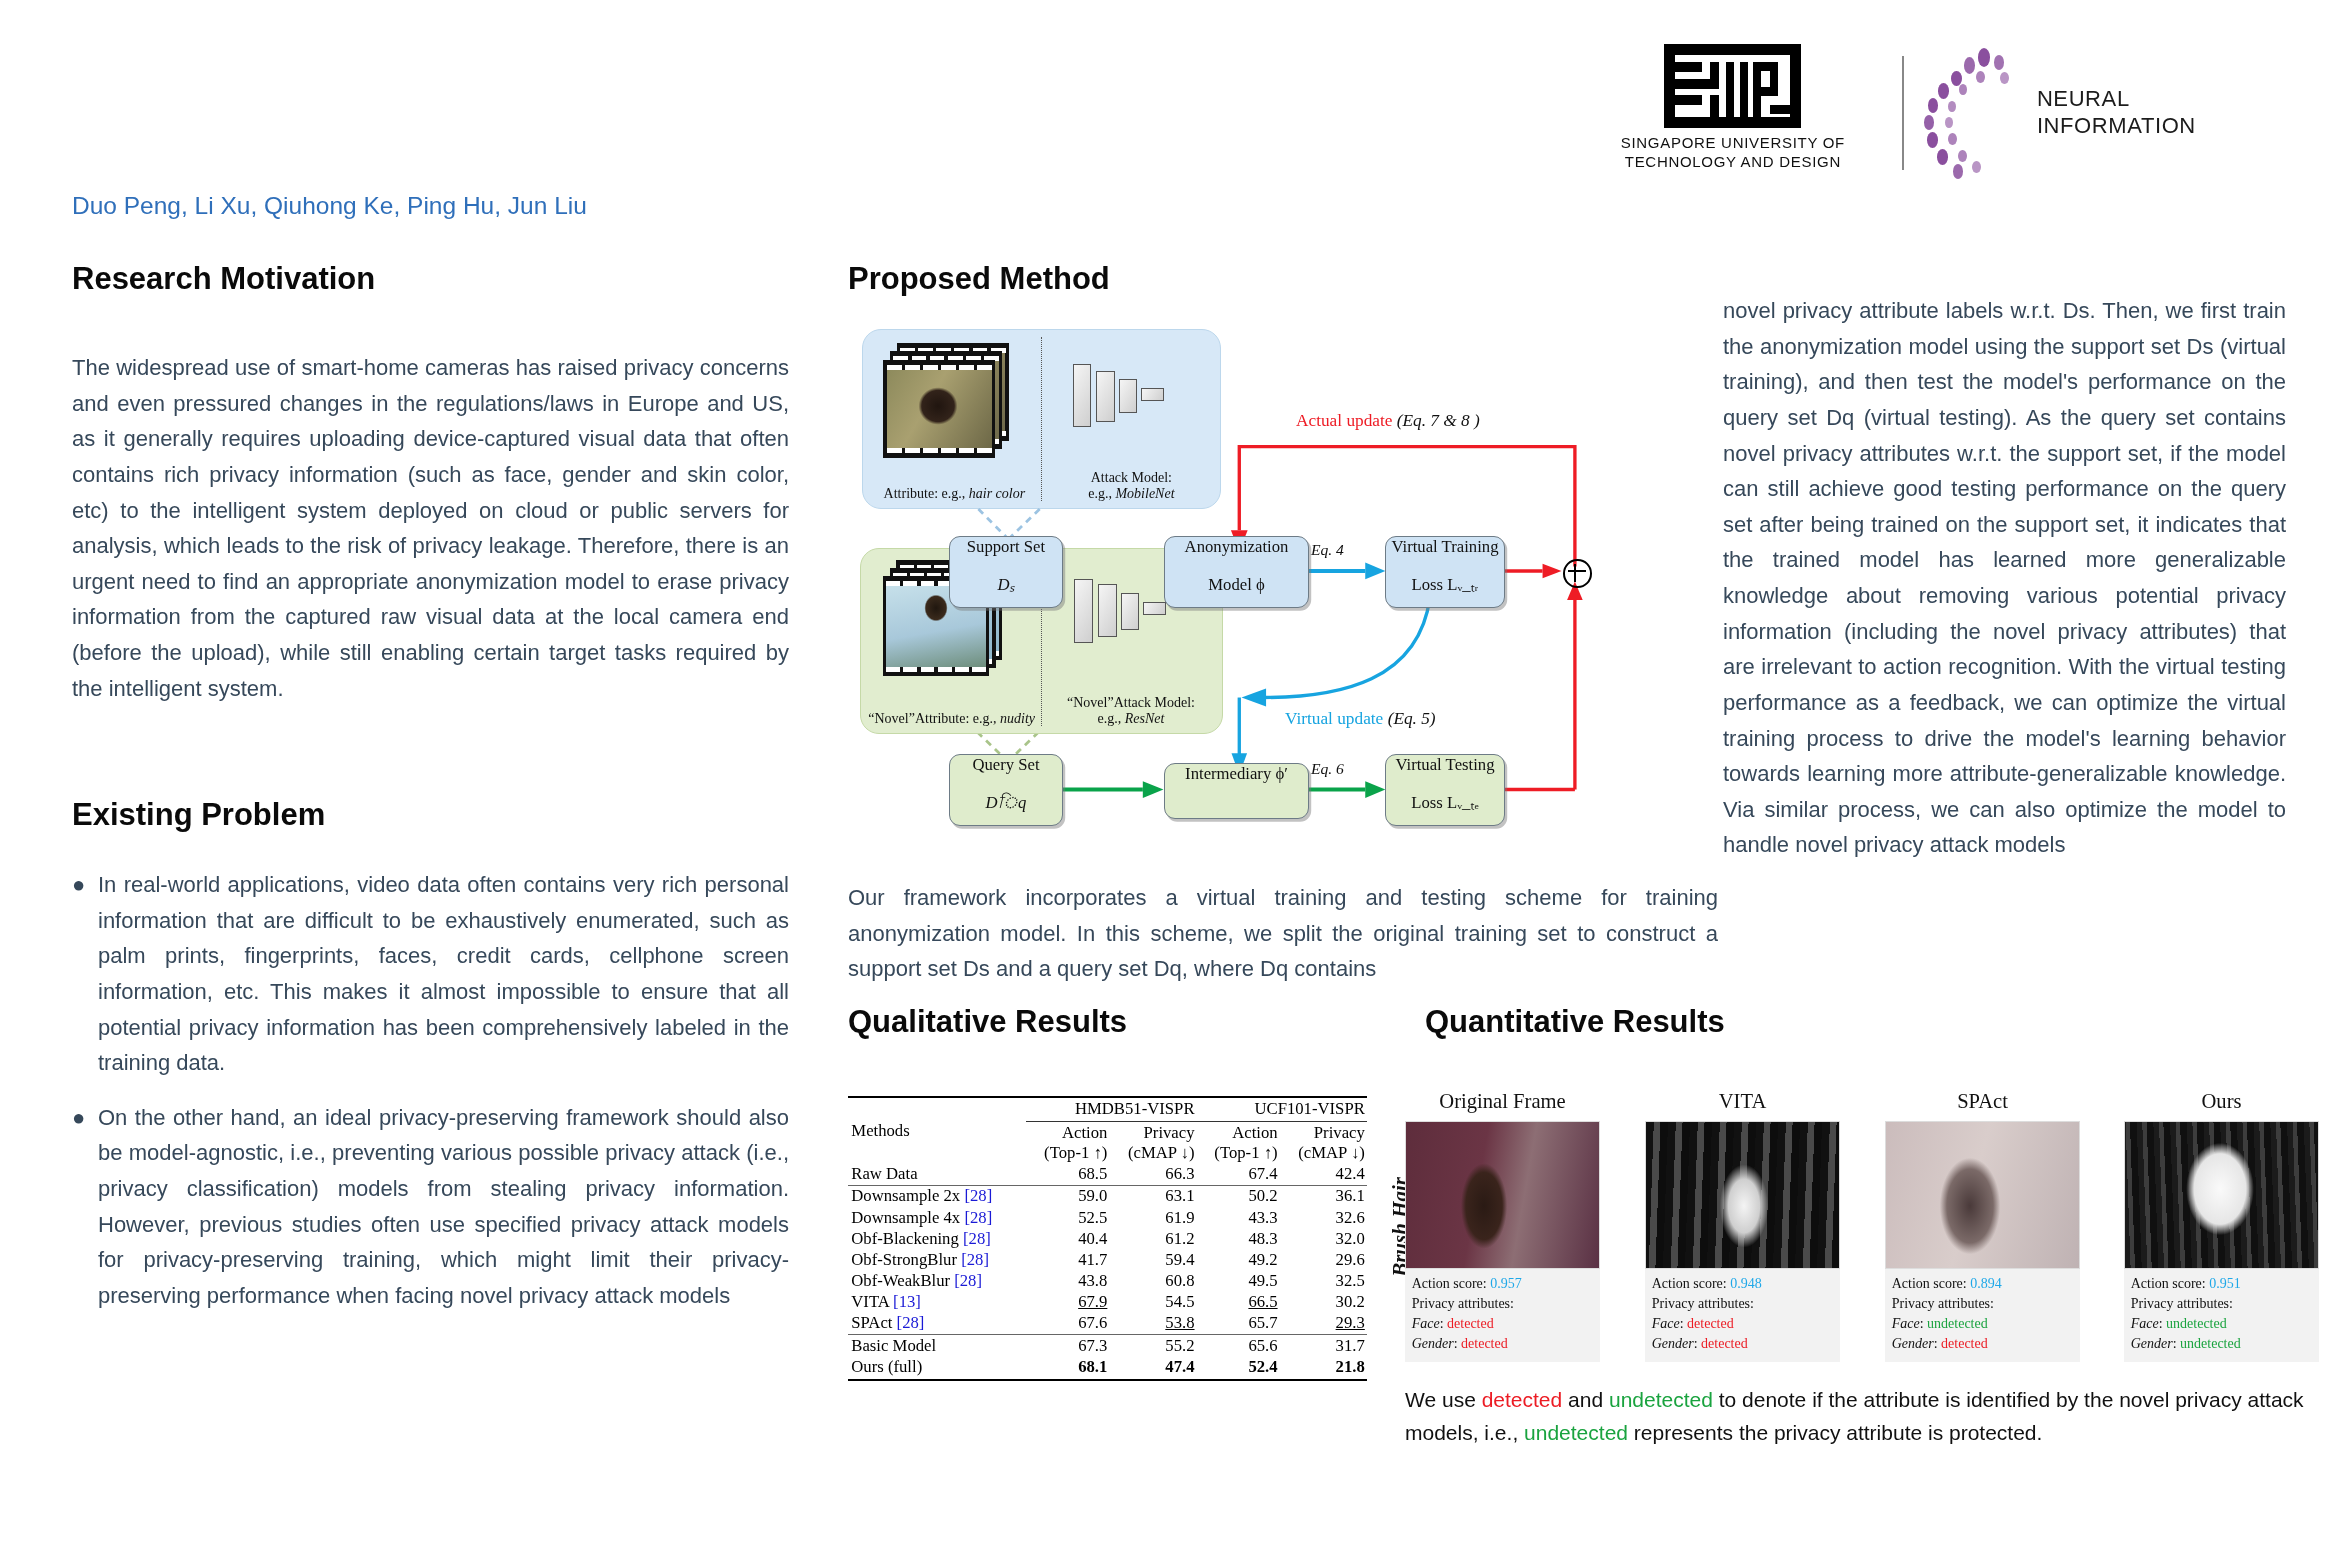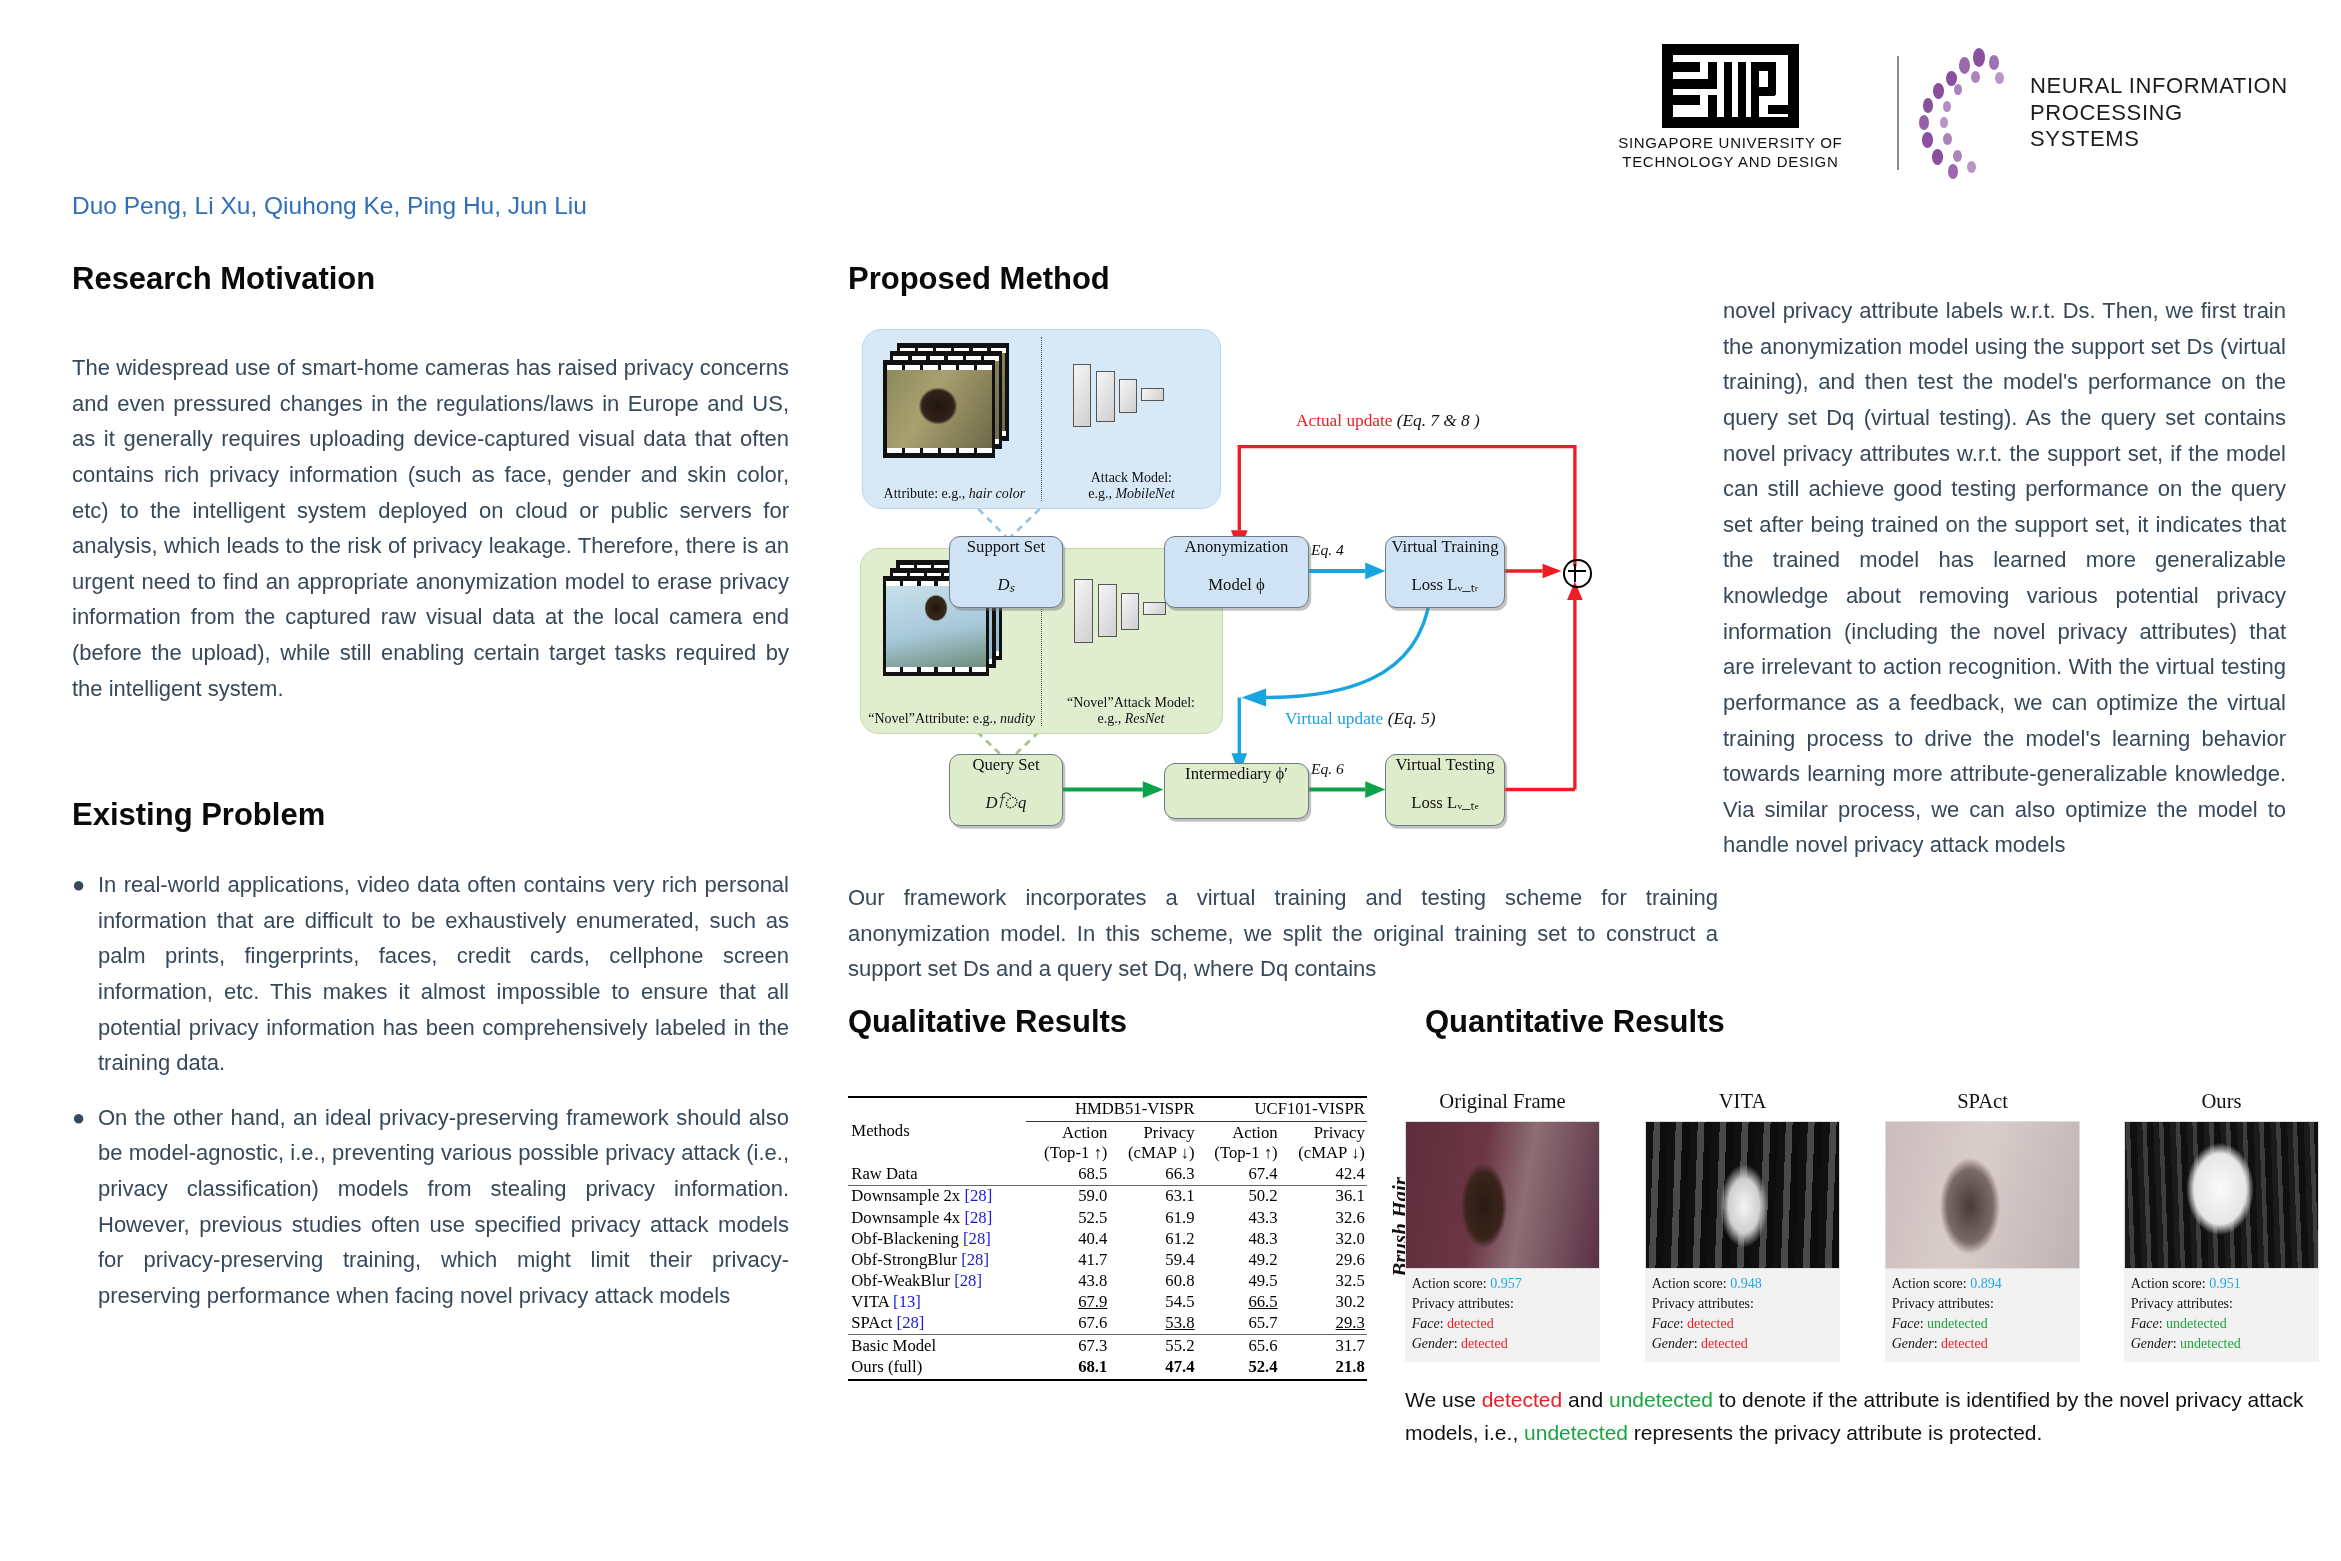--- a/index.html
+++ b/index.html
@@ -153,21 +153,20 @@
         <i style="left:29px;top:71px;width:7.8px;height:11px;opacity:.6"></i>
         <i style="left:11px;top:86px;width:11px;height:15.6px"></i>
         <i style="left:32px;top:87px;width:9px;height:12.3px;opacity:.7"></i>
         <i style="left:21px;top:103px;width:11px;height:15.6px"></i>
         <i style="left:42px;top:104px;width:9px;height:12.3px;opacity:.7"></i>
         <i style="left:37px;top:118px;width:10px;height:14.5px;opacity:.85"></i>
         <i style="left:56px;top:115px;width:9px;height:12.3px;opacity:.6"></i>
       </div>
       <div id="nip-txt">
         <div>NEURAL INFORMATION</div>
-        <div>PROCESSING SYSTEMS</div>
       </div>
     </div>
   </div>
 
   <div class="sec-h" style="left:72px;top:261px">Research Motivation</div>
   <div class="body-p" style="left:72px;top:318px;width:717px">The widespread use of smart-home cameras has raised privacy concerns and even pressured changes in the regulations/laws in Europe and US, as it generally requires uploading device-captured visual data that often contains rich privacy information (such as face, gender and skin color, etc) to the intelligent system deployed on cloud or public servers for analysis, which leads to the risk of privacy leakage. Therefore, there is an urgent need to find an appropriate anonymization model to erase privacy information from the captured raw visual data at the local camera end (before the upload), while still enabling certain target tasks required by the intelligent system.</div>
 
   <div class="sec-h" style="left:72px;top:797px">Existing Problem</div>
   <div class="bullets" style="left:72px;top:867px;width:719px">
     <div class="bullet">

